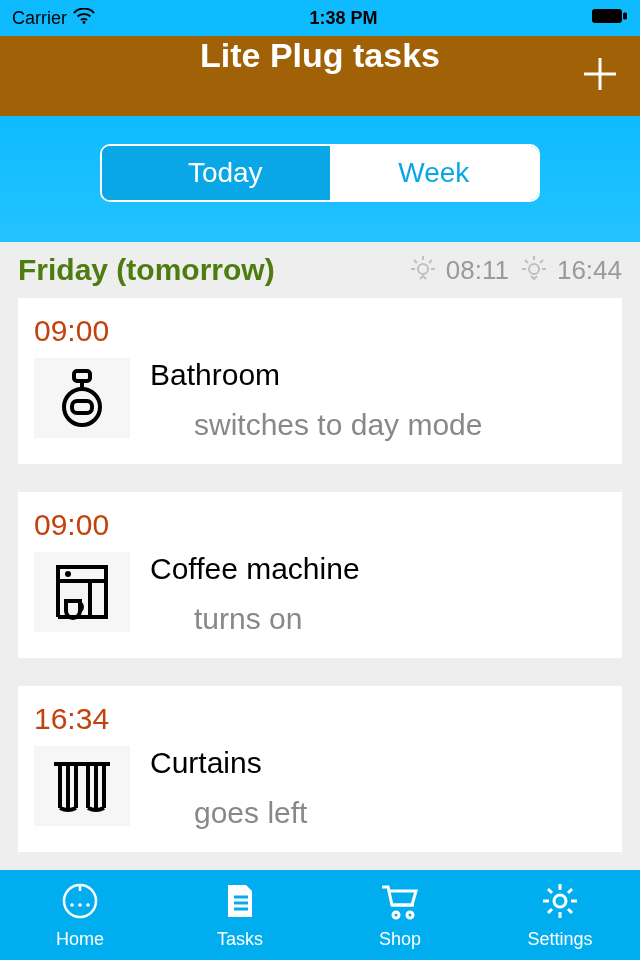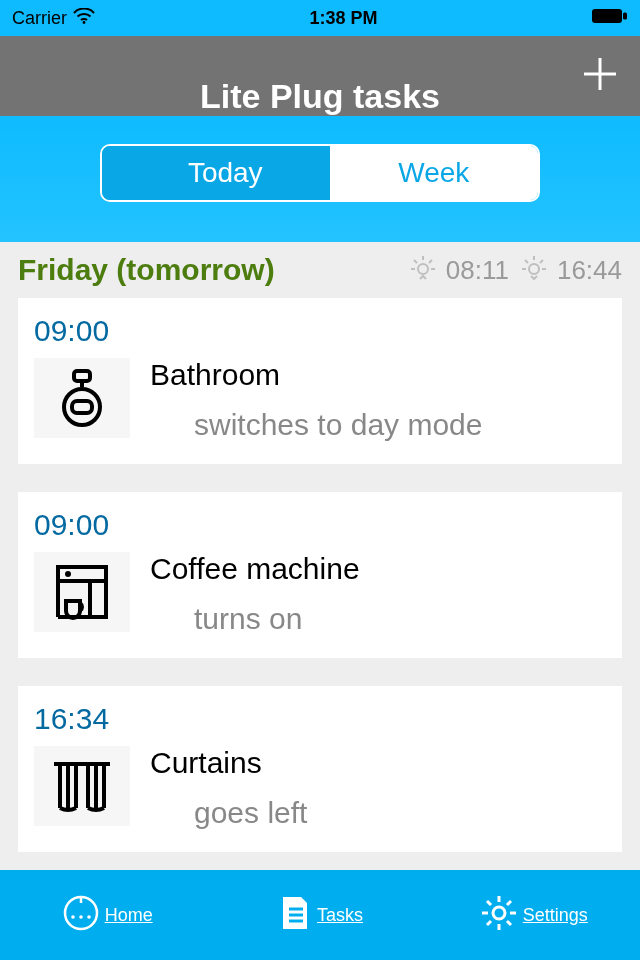--- a/index.html
+++ b/index.html
@@ -6,21 +6,21 @@
   html, body { width: 640px; height: 960px; font-family: -apple-system, "Helvetica Neue", Arial, sans-serif; background:#eeeeee; overflow:hidden;}
   body { position: relative; }
 
   
   .status-bar { height: 36px; background: #0ebbff; display:flex; align-items:center; justify-content:space-between; padding: 0 12px; font-size: 18px; font-weight:500; color:#000;}
   .status-left, .status-right { display:flex; gap:6px; }
   .status-right { justify-content:flex-end; }
   .status-center { font-weight:600; }
 
   
-  .header { background:#737373; height: 80px; position:relative; display:flex; align-items:flex-end; justify-content:center;}
+  .header { background:#a16207; height: 80px; position:relative; display:flex; align-items:flex-start; justify-content:center;}
   .header-title { color:#fff; font-size:34px; font-weight:600; }
   .header-add { position:absolute; right:20px; top:50%; transform:translateY(-50%); color:#fff; }
 
   
   .segment-area { background:linear-gradient(#0ebbff,#23c3ff); padding: 28px 0 40px 0; display:flex; justify-content:center;}
   .segmented { display:flex; width: 440px; height:58px; border:2px solid #fff; border-radius:10px; overflow:hidden;}
   .seg-btn { flex:1; display:flex; align-items:center; justify-content:center; font-size:28px; font-weight:400; }
   .seg-active-blue { background:#0aa7e6;padding-left:19px; }
   .seg-active-blue span { color:#fff; }
   .seg-white { background:#fff; }
@@ -29,32 +29,32 @@
   
   .day-header { height:56px; background:#eeeeee; display:flex; align-items:center; padding: 0 18px; gap:10px;}
   .day-title { font-size:30px; font-weight:700; color:#4d7c0f; }
   .sun-group { display:flex; align-items:center; gap:8px; color:#9a9a9a; font-size:26px; margin-left:auto;}
   .sun-group .sun-item { display:flex; align-items:center; gap:6px;}
   .sun-item svg { opacity:0.55; }
 
   
   .task-list { padding: 0 0; }
   .task-card { background:#fff; margin: 0 18px 28px 18px; padding: 16px 16px 22px 16px; }
-  .task-time { font-size:30px; font-weight:400; color:#0369a1; margin-bottom:10px;}
+  .task-time { font-size:30px; font-weight:400; color:#c2410c; margin-bottom:10px;}
   .task-body { display:flex; align-items:flex-start; gap:20px;}
   .task-icon { width:96px; height:80px; background:#f6f6f6; display:flex; align-items:center; justify-content:center;}
   .task-text { display:flex; flex-direction:column; gap:16px;}
   .task-name { font-size:30px; color:#000;}
   .task-action { font-size:30px; color:#888;margin-left:44px;}
   
   .task-card:first-child { margin-top: 0; }
 
   
   .tab-bar { position:absolute; bottom:0; left:0; right:0; height:90px; background:#00aeef; display:flex;}
-  .tab-item { flex:1; display:flex; flex-direction:row; align-items:center; justify-content:center; gap:4px; color:#fff;text-decoration:underline;}
+  .tab-item { flex:1; display:flex; flex-direction:column; align-items:center; justify-content:center; gap:4px; color:#fff;}
   .tab-item svg { }
   .tab-label { font-size:18px; font-weight:400;}
 
 </style>
 </head>
 <body>
 
 <div class="status-bar">
   <div class="status-left">
     <span>Carrier</span>
@@ -218,20 +218,31 @@
         <path d="M6 4 h18 l6 6 v26 h-24 z" fill="#fff"></path>
         <line x1="12" y1="16" x2="26" y2="16" stroke="#00aeef" stroke-width="3"></line>
         <line x1="12" y1="22" x2="26" y2="22" stroke="#00aeef" stroke-width="3"></line>
         <line x1="12" y1="28" x2="26" y2="28" stroke="#00aeef" stroke-width="3"></line>
       </svg>
     </span>
     <span class="tab-label">Tasks</span>
   </div>
   <div class="tab-item">
     <span>
+      <svg width="44" height="40" viewBox="0 0 44 40" fill="none" stroke="#fff" stroke-width="3">
+        <path d="M4 6 h6 l4 18 h22"></path>
+        <path d="M12 10 h26 l-4 14 h-20"></path>
+        <circle cx="18" cy="34" r="3"></circle>
+        <circle cx="32" cy="34" r="3"></circle>
+      </svg>
+    </span>
+    <span class="tab-label">Shop</span>
+  </div>
+  <div class="tab-item">
+    <span>
       <svg width="40" height="40" viewBox="0 0 40 40" fill="none" stroke="#fff" stroke-width="3">
         <circle cx="20" cy="20" r="6"></circle>
         <g>
           <line x1="20" y1="3" x2="20" y2="9"></line>
           <line x1="20" y1="31" x2="20" y2="37"></line>
           <line x1="3" y1="20" x2="9" y2="20"></line>
           <line x1="31" y1="20" x2="37" y2="20"></line>
           <line x1="8" y1="8" x2="12" y2="12"></line>
           <line x1="28" y1="28" x2="32" y2="32"></line>
           <line x1="32" y1="8" x2="28" y2="12"></line>

